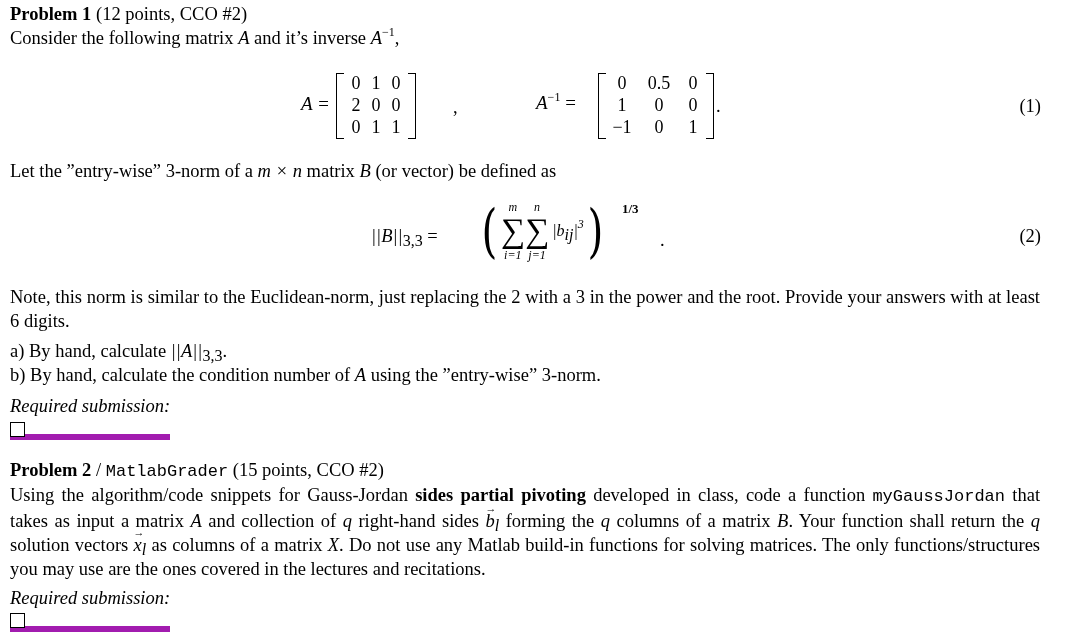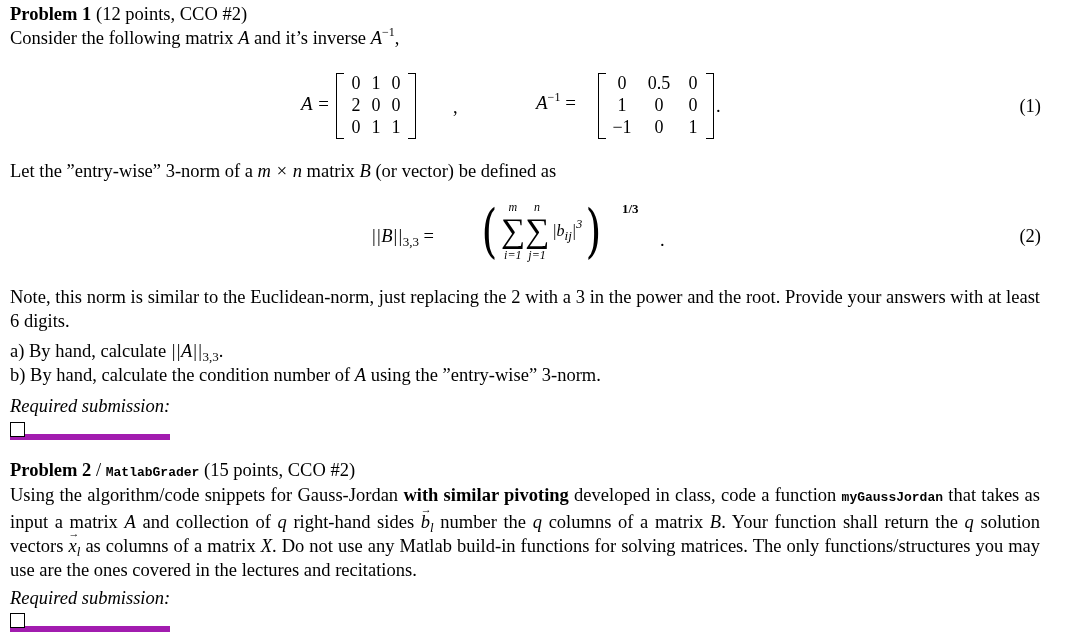--- a/index.html
+++ b/index.html
@@ -4,23 +4,23 @@
 <style>
   html, body { margin: 0; padding: 0; background: #ffffff; }
   body {
     width: 1083px; height: 637px; position: relative; overflow: hidden;
     font-family: "Liberation Serif", "DejaVu Serif", serif;
     color: #000; font-size: 18.5px; line-height: 24px;
   }
   .abs { position: absolute; white-space: nowrap; }
   .it { font-style: italic; }
   .b { font-weight: bold; }
-  .mono { font-family: "Liberation Mono", "DejaVu Sans Mono", monospace; font-size: 13px; font-weight: bold; }
+  .mono { font-family: "Liberation Mono", "DejaVu Sans Mono", monospace; font-size: 17px; }
   sup { font-size: 12px; line-height: 0; vertical-align: 8px; }
-  sub { font-size: 13px; line-height: 0; vertical-align: -4px; }
+  sub { font-size: 16px; line-height: 0; vertical-align: -4px; }
 
   
   .matrix { position: absolute; display: flex; align-items: stretch; }
   .bracket { width: 7px; border: 1.5px solid #000; }
   .bracket.l { border-right: none; }
   .bracket.r { border-left: none; }
   .mgrid { display: grid; row-gap: 0px; padding: 0 3px; }
   .mgrid span { text-align: center; line-height: 21px; font-size: 18px; }
 
   .eqnum { position: absolute; right: 42px; }
@@ -145,30 +145,30 @@
 
 <div class="abs" style="left:10px; top:458px;">
   <span class="b">Problem 2</span>
   <span>/</span>
   <span class="mono">MatlabGrader</span>
   <span>(15 points, CCO #2)</span>
 </div>
 
 <div class="para" style="top:483px; line-height:24px;">
   <span>Using the algorithm/code snippets for Gauss-Jordan</span>
-  <span class="b">with similar pivoting</span>
+  <span class="b">sides partial pivoting</span>
   <span>developed in class, code a function</span>
   <span class="mono">myGaussJordan</span>
   <span>that takes as input a matrix</span>
   <span class="it">A</span>
   <span>and collection of</span>
   <span class="it">q</span>
   <span>right-hand sides</span>
   <span class="it vec">b</span><sub class="it">l</sub>
-  <span>number the</span>
+  <span>forming the</span>
   <span class="it">q</span>
   <span>columns of a matrix</span>
   <span class="it">B</span><span>. Your function shall return the</span>
   <span class="it">q</span>
   <span>solution vectors</span>
   <span class="it vec">x</span><sub class="it">l</sub>
   <span>as columns of a matrix</span>
   <span class="it">X</span><span>. Do not use any Matlab build-in functions for solving matrices. The only functions/structures you may use are the ones covered in the lectures and recitations.</span>
 </div>
 

